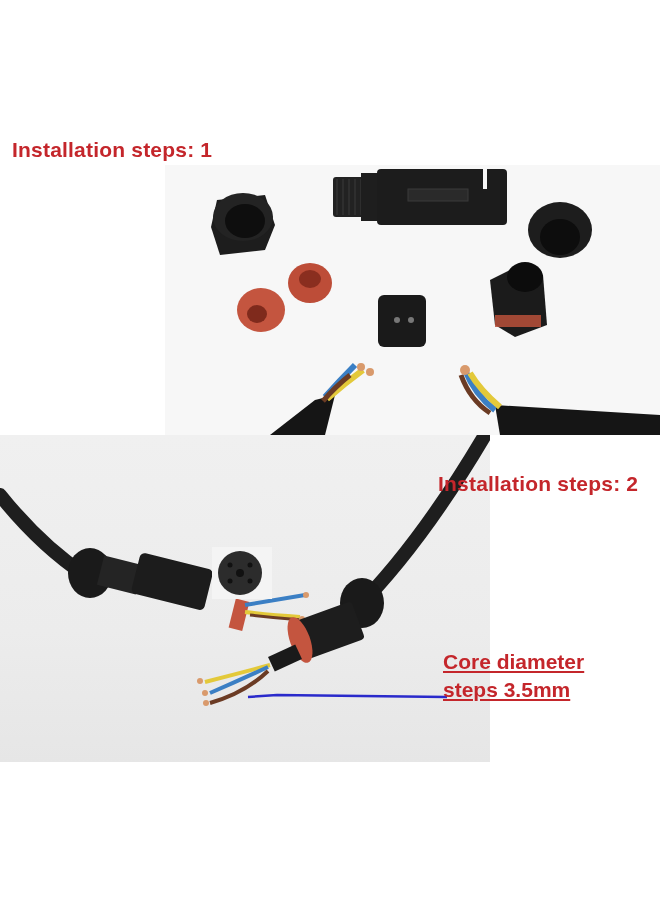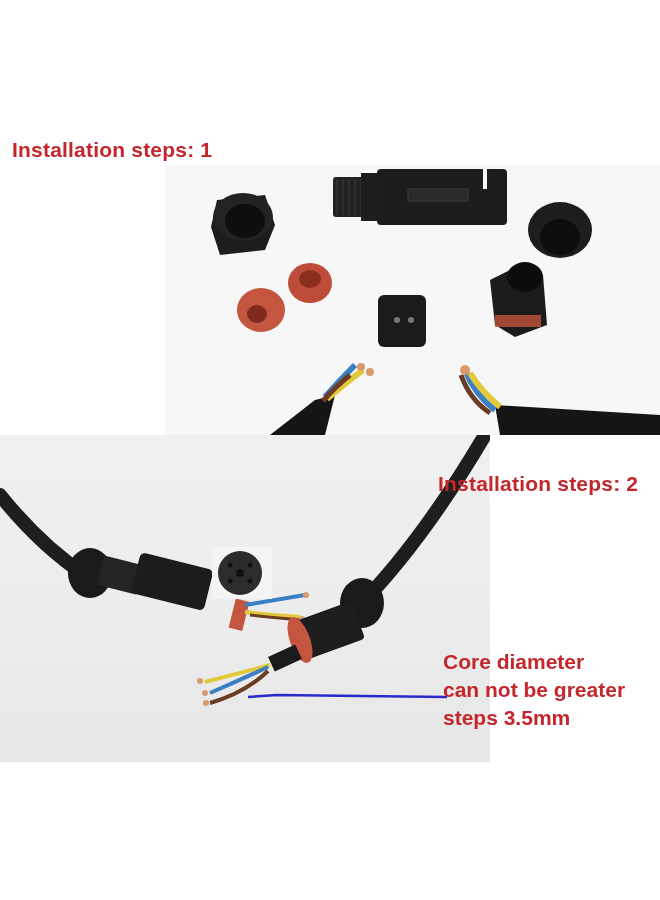--- a/index.html
+++ b/index.html
@@ -10,21 +10,21 @@
     .caption {
       position: absolute; color: #c4262b; font-weight: bold; font-size: 21px; white-space: nowrap;
       letter-spacing: 0.2px; z-index: 5;
     }
     .panel { position: absolute; overflow: hidden; }
     #panel-top { left: 165px; top: 165px; width: 495px; height: 270px; background: #f7f7f7; }
     #panel-bottom { left: 0; top: 435px; width: 490px; height: 327px;
       background: linear-gradient(180deg, #f0f0f0 0%, #ececec 60%, #e6e6e6 100%); }
     .note {
       position: absolute; left: 443px; top: 648px; color: #c4262b; font-weight: bold; font-size: 21px;
-      line-height: 28px; z-index: 5;
+      line-height: 28px; z-index: 5; text-decoration: underline;
     }
     .note div { white-space: nowrap; }
     svg { position: absolute; left: 0; top: 0; }
   </style>
 </head>
 <body>
 
 <div class="caption" style="left:12px; top:138px;">Installation steps: 1</div>
 
 <div class="panel" id="panel-top">
@@ -138,15 +138,14 @@
 </div>
 
 <div class="caption" style="left:438px; top:460px;margin-top:12px;">Installation steps: 2</div>
 
 <svg width="660" height="900" viewBox="0 0 660 900" style="z-index:4; pointer-events:none;">
   <path d="M248,697 L277,695 L447,697" stroke="#2a2acb" stroke-width="2.5" fill="none"></path>
 </svg>
 
 <div class="note">
   <div>Core diameter</div>
-  <div>can not be greater</div>
   <div>steps 3.5mm</div>
 </div>
 
 </body></html>

